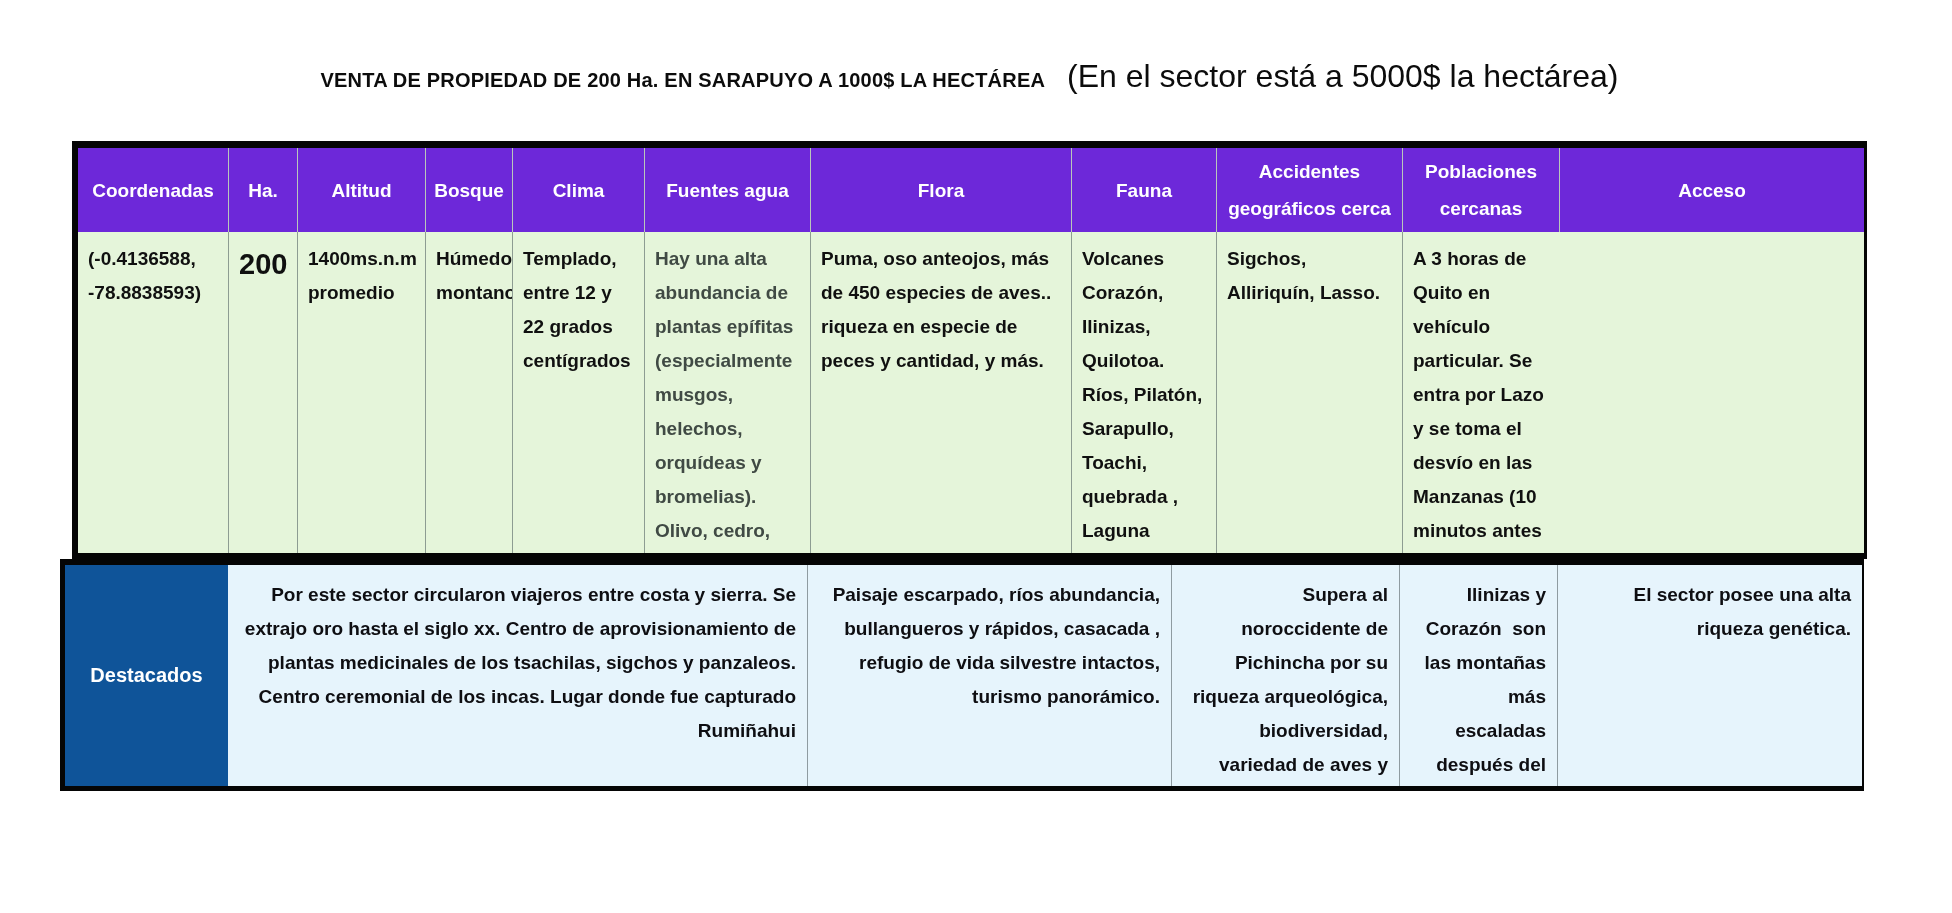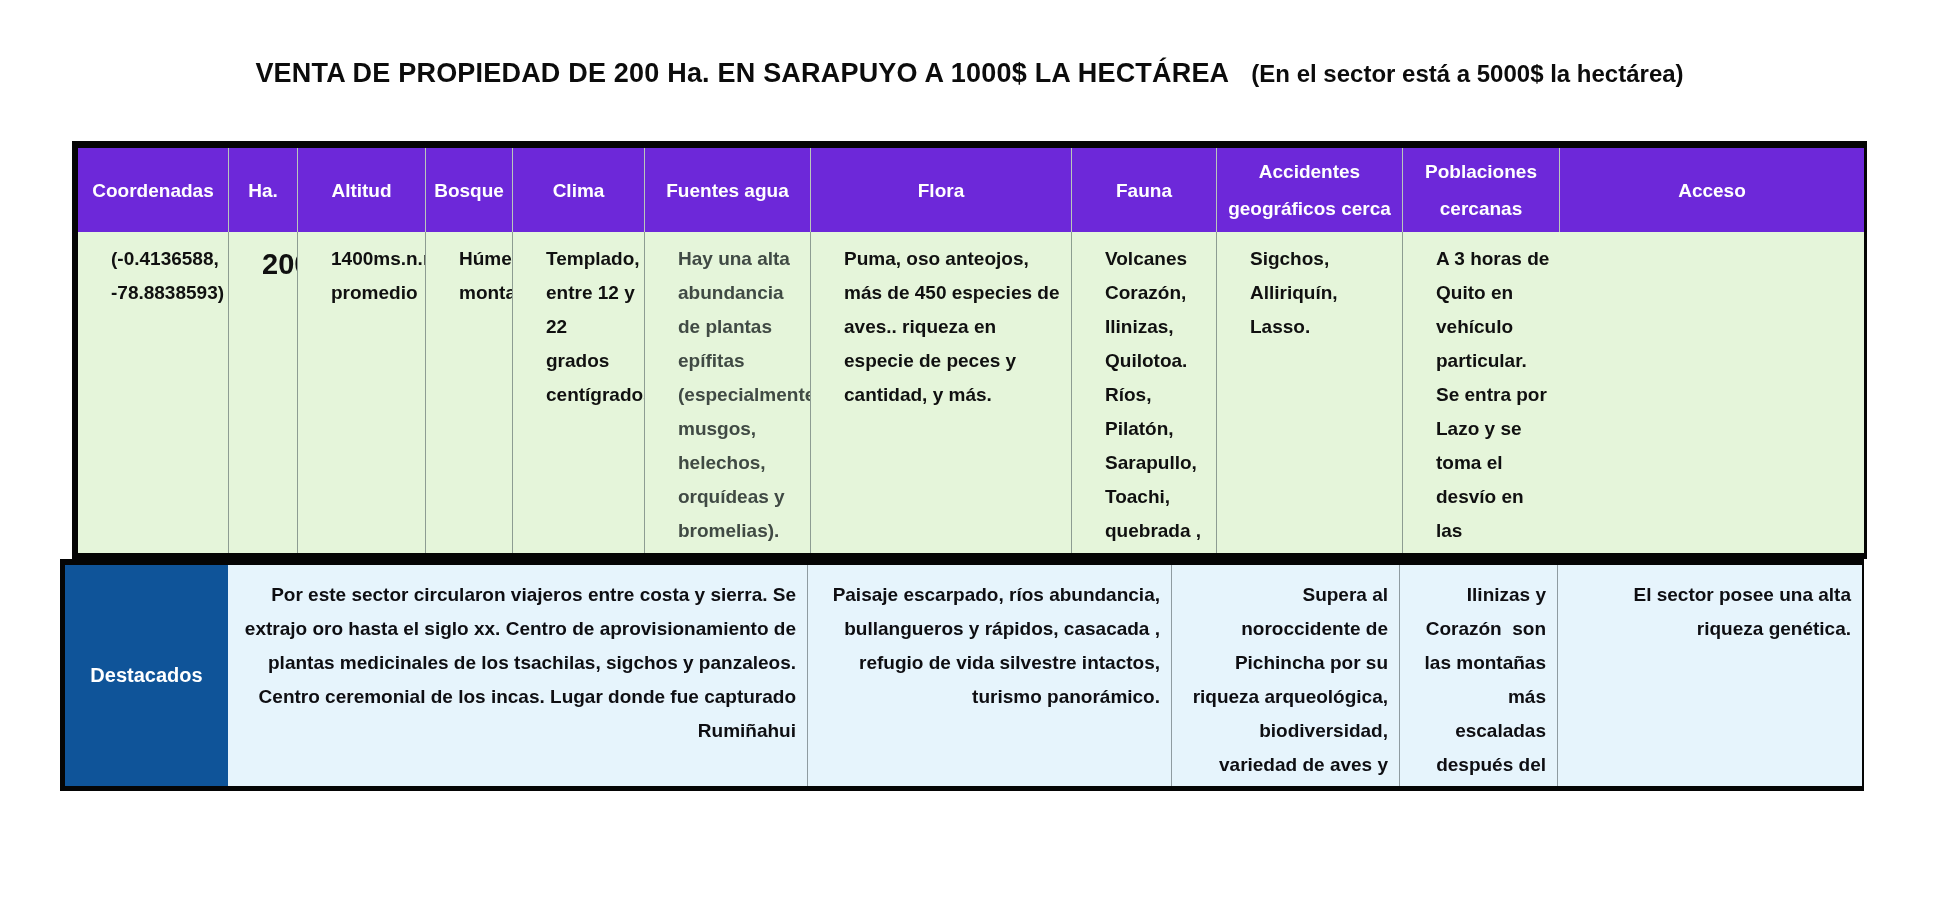--- a/index.html
+++ b/index.html
@@ -5,43 +5,43 @@
   html,body{margin:0;padding:0;}
   body{
     width:1952px;height:913px;position:relative;background:#ffffff;
     font-family:"Liberation Sans", sans-serif;
   }
   
   .title-wrap{
     position:absolute;left:72px;top:58px;width:1795px;
     text-align:center;color:#0c0c0c;white-space:nowrap;
   }
-  .title-main{font-size:27px;font-weight:700;letter-spacing:.2px;}
-  .title-note{font-size:24px;font-weight:700;margin-left:22px;}
+  .title-main{font-size:20px;font-weight:700;letter-spacing:.2px;}
+  .title-note{font-size:32px;font-weight:400;margin-left:22px;}
 
   
   .main-table{
     position:absolute;left:72px;top:141px;
     border:6px solid #050505;border-top-width:7px;border-right-width:3px;
     background:#E5F5DA;
   }
   .grid-row{display:grid;grid-template-columns:151px 69px 128px 87px 132px 166px 261px 145px 186px 157px 304px;}
   .hdr-row{height:84px;background:#6d28d9;}
   .hdr-cell{
     box-sizing:border-box;border-right:1px solid #b9c6bb;
     display:flex;align-items:center;justify-content:center;text-align:center;
     color:#ffffff;font-size:19px;font-weight:700;line-height:37px;padding:0 6px;
   }
   .hdr-cell:last-child{border-right:none;}
   .body-row{height:321px;}
   .body-cell{
     box-sizing:border-box;border-right:1px solid #8D9C92;
     padding:10px 9px 0 10px;color:#101010;
     font-size:19px;font-weight:700;line-height:34px;
-    white-space:pre-wrap;overflow:hidden;margin-left:23px;
+    white-space:pre-wrap;overflow:hidden;
   }
   .body-cell:last-child{border-right:none;}
   .cell-ha{font-size:29px;line-height:32px;text-align:left;padding-top:16px;}
   .cell-flora{color:#404A44;}
 
   
   .dest-table{
     position:absolute;left:60px;top:559px;
     border:5px solid #050505;border-top-width:6px;border-right-width:2px;
     background:#E6F4FC;

